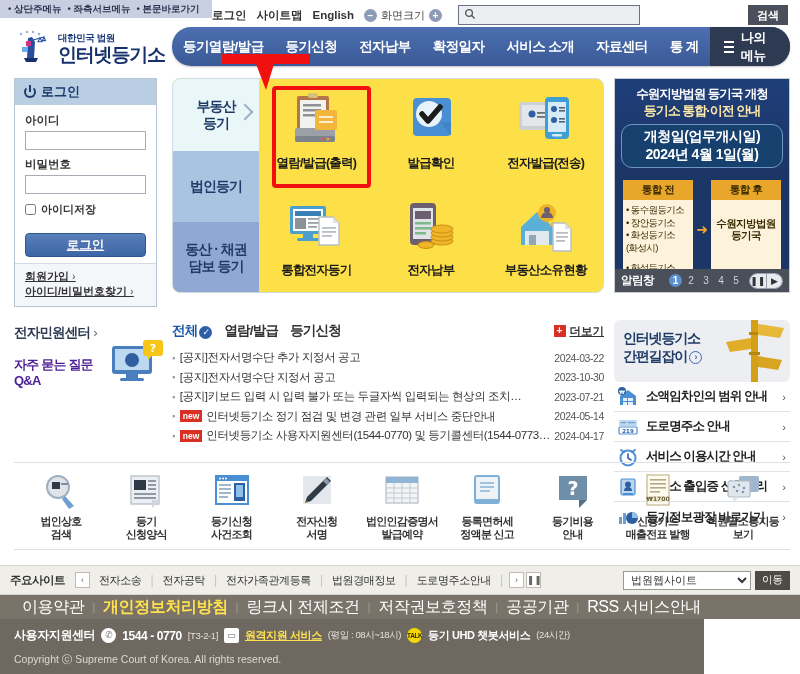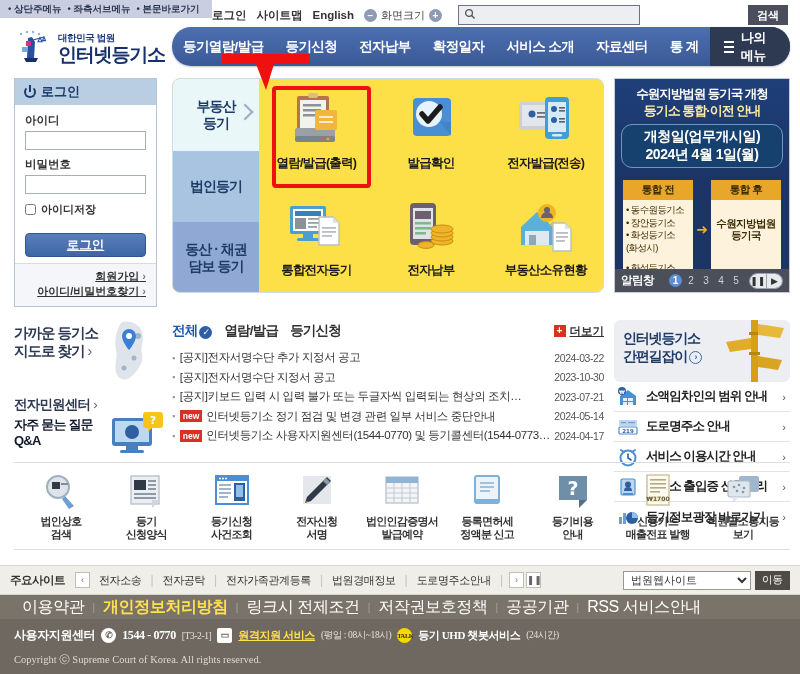--- a/index.html
+++ b/index.html
@@ -111,41 +111,41 @@
   .save-row { display: flex; align-items: center; gap: 5px; margin: 1px 0 16px; }
   .save-row input { width: 11px; height: 11px; margin: 0; }
   .save-row label { font-size: 11px; font-weight: bold; color: #333; cursor: pointer; }
   .login-btn {
     width: 100%; height: 24px; background: linear-gradient(#5a7fba, #3c66a4);
     border: 1px solid #2f5691; border-radius: 4px; color: #fff;
     font-size: 12.5px; font-weight: bold; cursor: pointer;
     text-decoration: underline;
   }
   .login-foot {
-    border-top: 1px solid #d5dbe5; background: #f4f6f9; padding: 5px 10px 7px; text-align: right;
+    border-top: 1px solid #d5dbe5; background: #f4f6f9; padding: 5px 10px 7px;
   }
   .login-foot a {
     display: block; font-size: 11px; color: #333; font-weight: bold;
     text-decoration: underline; cursor: pointer; line-height: 15px;
   }
   .login-foot a::after { content: " ›"; text-decoration: none; color: #777; }
 
   .side-promo { position: absolute; left: 14px; top: 318px; width: 150px; }
   .promo-map {
     position: relative; height: 72px; cursor: pointer;
   }
   .promo-map .ptxt {
     font-size: 14.5px; font-weight: bold; color: #2e3a52; letter-spacing: -1px;
     line-height: 18px; padding-top: 6px;
   }
   .promo-map .ptxt .arr { color: #667; font-weight: normal; }
   .promo-faq { position: relative; margin-top: 6px; cursor: pointer; }
   .promo-faq .t1 { font-size: 13.5px; font-weight: bold; color: #2e3a52; letter-spacing: -0.8px; }
   .promo-faq .t1 .arr { color: #667; font-weight: normal; }
-  .promo-faq .t2 { font-size: 13px; font-weight: bold; color: #0f172a; letter-spacing: -0.8px; line-height: 16px; margin-top: 3px; }
+  .promo-faq .t2 { font-size: 13px; font-weight: bold; color: #4c1d95; letter-spacing: -0.8px; line-height: 16px; margin-top: 15px; }
 
   
   .visual {
     position: absolute; left: 172px; top: 78px; width: 432px; height: 215px;
     background: #fde047; border: 1px solid #cfdde2; border-radius: 8px; overflow: hidden; padding-left: 43px;
   }
   .vis-tabs { position: absolute; left: 0; top: 0; width: 86px; height: 100%; }
   .vtab {
     height: 71.6px; display: flex; align-items: center; justify-content: center;
     font-size: 14px; font-weight: bold; color: #1f3b66; letter-spacing: -1px;
@@ -318,22 +318,22 @@
 
   .footlinks {
     position: absolute; left: 0; top: 595px; width: 800px; height: 24px;
     background: #79736a; display: flex; align-items: center; padding-left: 14px; gap: 0;
   }
   .footlinks a { font-size: 16px; color: #fff; cursor: pointer; padding: 0 8px; letter-spacing: -0.4px; }
   .footlinks a.hl { color: #ffe14d; font-weight: bold; }
   .footlinks .fdiv { color: #a8a298; font-size: 10px; }
 
   .footinfo {
-    position: absolute; left: 0; top: 619px; width: 800px; height: 55px;
-    background: #6e6860; padding: 8px 0 0 14px; color: #fff; font-family: Liberation Serif, serif;
+    position: absolute; left: 0; top: 619px; width: 704px; height: 55px;
+    background: #6e6860; padding: 8px 0 0 14px; color: #fff;
   }
   .fi-row { display: flex; align-items: center; gap: 6px; font-size: 11px; letter-spacing: -0.4px; }
   .fi-row .lbl { font-size: 12px; font-weight: bold; }
   .fi-ic {
     width: 15px; height: 15px; border-radius: 50%; background: #fff; color: #6e6860;
     font-size: 9px; line-height: 15px; text-align: center; font-weight: bold;
   }
   .fi-ic.sq { border-radius: 2px; }
   .fi-ic.talk { background: #f5d800; color: #3a2a00; font-size: 6.5px; }
   .fi-tel { font-size: 12px; font-weight: bold; text-align: center; }
@@ -435,36 +435,20 @@
     </div>
     <button class="login-btn">로그인</button>
   </div>
   <div class="login-foot">
     <a>회원가입</a>
     <a>아이디/비밀번호찾기</a>
   </div>
 </div>
 
 <div class="side-promo">
-  <div class="promo-map">
-    <div class="ptxt">
-      <span>가까운 등기소</span><br>
-      <span>지도로 찾기</span><span class="arr"> ›</span>
-    </div>
-    <span style="position:absolute;right:2px;top:0;">
-      <svg width="64" height="70" viewBox="0 0 64 70">
-        <path d="M24 4 C32 2 42 6 44 14 C47 22 42 28 44 36 C46 44 40 52 34 58 C28 64 20 62 18 54 C16 46 20 40 18 32 C16 24 18 10 24 4 Z" fill="#dfe4ea"></path>
-        <circle cx="40" cy="18" r="3" fill="#9fb6cc"></circle>
-        <circle cx="36" cy="40" r="2.5" fill="#9fb6cc"></circle>
-        <circle cx="26" cy="50" r="2.5" fill="#9fb6cc"></circle>
-        <path d="M24 18 a7 7 0 1 1 14 0 c0 6 -7 14 -7 14 s-7 -8 -7 -14z" fill="#3a7fd5"></path>
-        <circle cx="31" cy="18" r="3" fill="#fff"></circle>
-      </svg>
-    </span>
-  </div>
   <div class="promo-faq">
     <div class="t1">
       <span>전자민원센터</span><span class="arr"> ›</span>
     </div>
     <div class="t2">
       <span>자주 묻는 질문</span><br>
       <span>Q&amp;A</span>
     </div>
     <span style="position:absolute;right:0;top:14px;">
       <svg width="58" height="46" viewBox="0 0 58 46">

